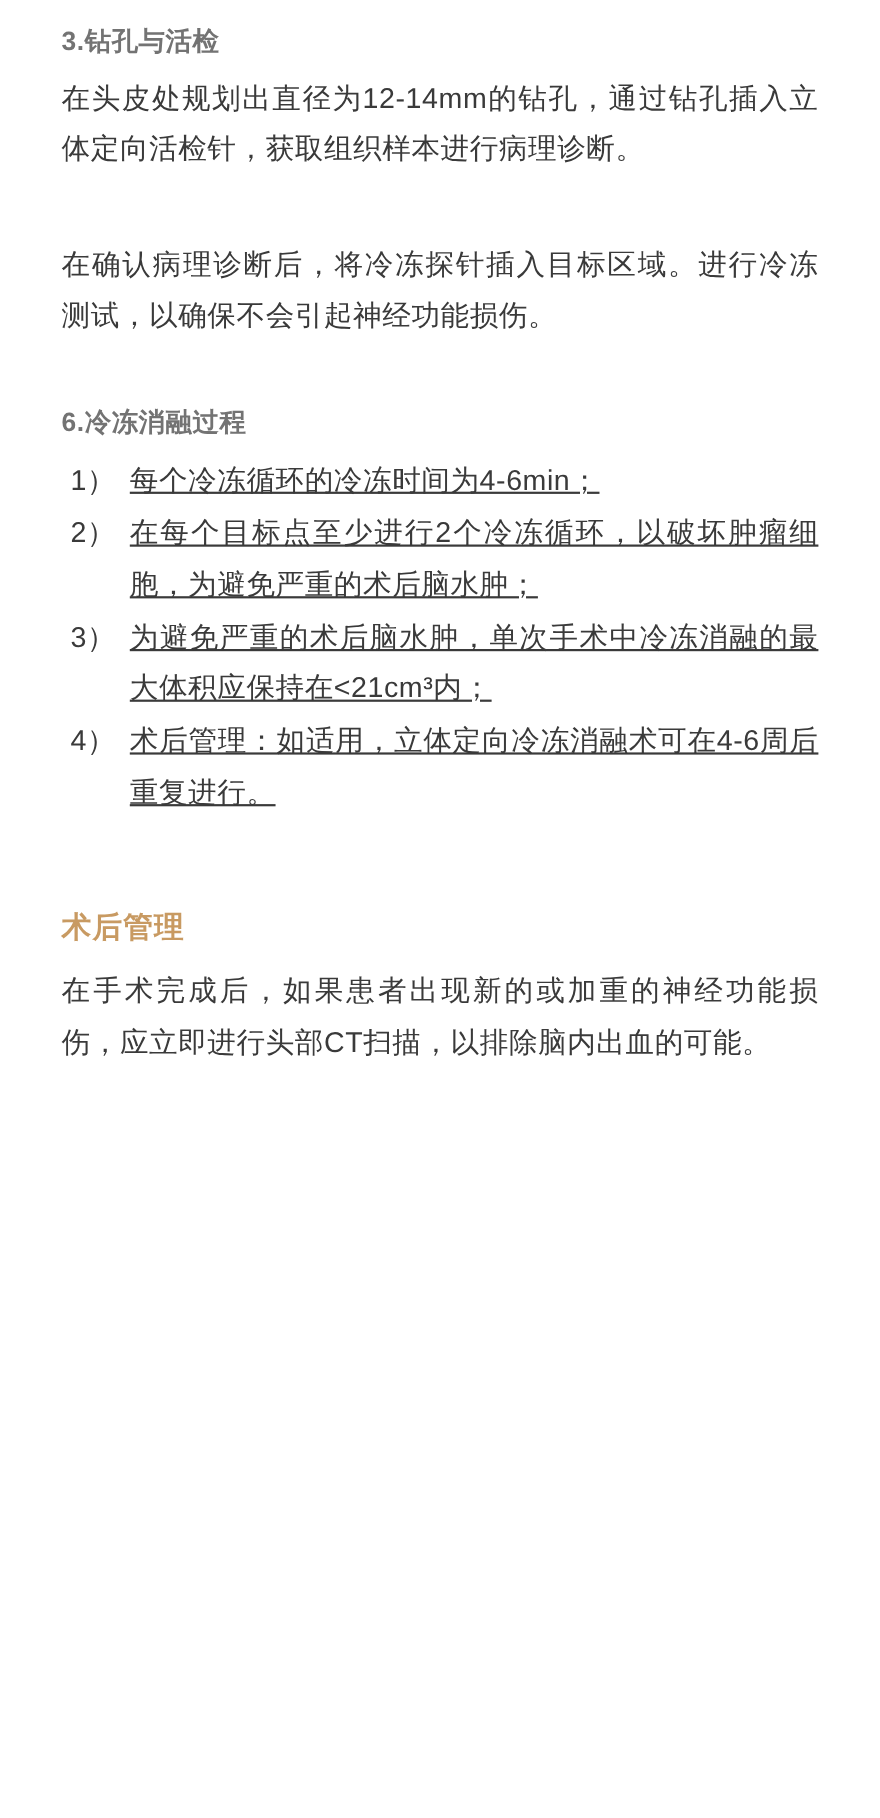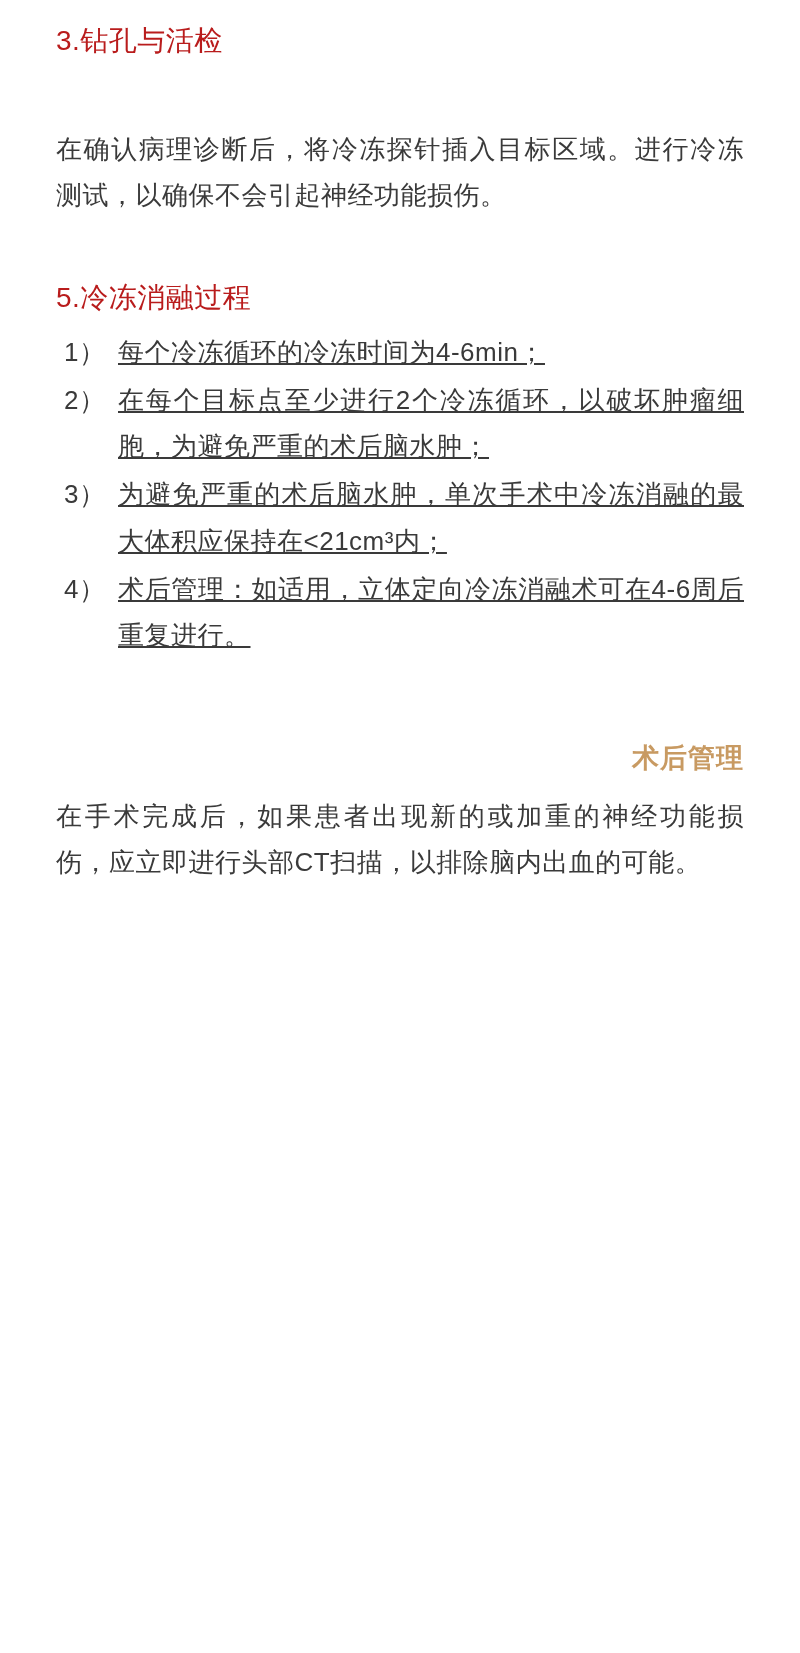--- a/index.html
+++ b/index.html
@@ -17,24 +17,24 @@
   .page {
     width: 800px;
     min-height: 1653px;
     box-sizing: border-box;
     padding: 20px 56px 40px 56px;
   }
   .section {
     margin-bottom: 4px;
   }
   .heading {
-    font-size: 28px;
-    font-weight: normal;
+    font-size: 24px;
+    font-weight: bold;
     letter-spacing: 0.5px;
-    color: #b91c1c;
+    color: #737373;
     margin: 0 0 10px 0;
     line-height: 1.5;
   }
   .para {
     font-size: 26px;
     line-height: 1.78;
     color: #3a3a3a;
     margin: 0;
     letter-spacing: 0.5px;
     text-align: justify;
@@ -72,42 +72,42 @@
     text-align: justify;
     text-decoration: underline;
   }
   .section-title-accent {
     font-size: 27px;
     font-weight: bold;
     color: #c89a62;
     letter-spacing: 1px;
     margin: 0 0 14px 0;
     line-height: 1.5;
-    text-align: right;
   }
 </style>
 </head>
 <body>
 
 <div class="page">
 
   <div class="section">
     <h2 class="heading">3.钻孔与活检</h2>
+    <p class="para">在头皮处规划出直径为12-14mm的钻孔，通过钻孔插入立体定向活检针，获取组织样本进行病理诊断。</p>
   </div>
 
   <div class="spacer-lg"></div>
 
   <div class="section">
     <p class="para">在确认病理诊断后，将冷冻探针插入目标区域。进行冷冻测试，以确保不会引起神经功能损伤。</p>
   </div>
 
   <div class="spacer-lg"></div>
 
   <div class="section">
-    <h2 class="heading">5.冷冻消融过程</h2>
+    <h2 class="heading">6.冷冻消融过程</h2>
     <ol class="numlist">
       <li>
         <span class="marker">1）</span>
         <span class="item-text">每个冷冻循环的冷冻时间为4-6min；</span>
       </li>
       <li>
         <span class="marker">2）</span>
         <span class="item-text">在每个目标点至少进行2个冷冻循环，以破坏肿瘤细胞，为避免严重的术后脑水肿；</span>
       </li>
       <li>

